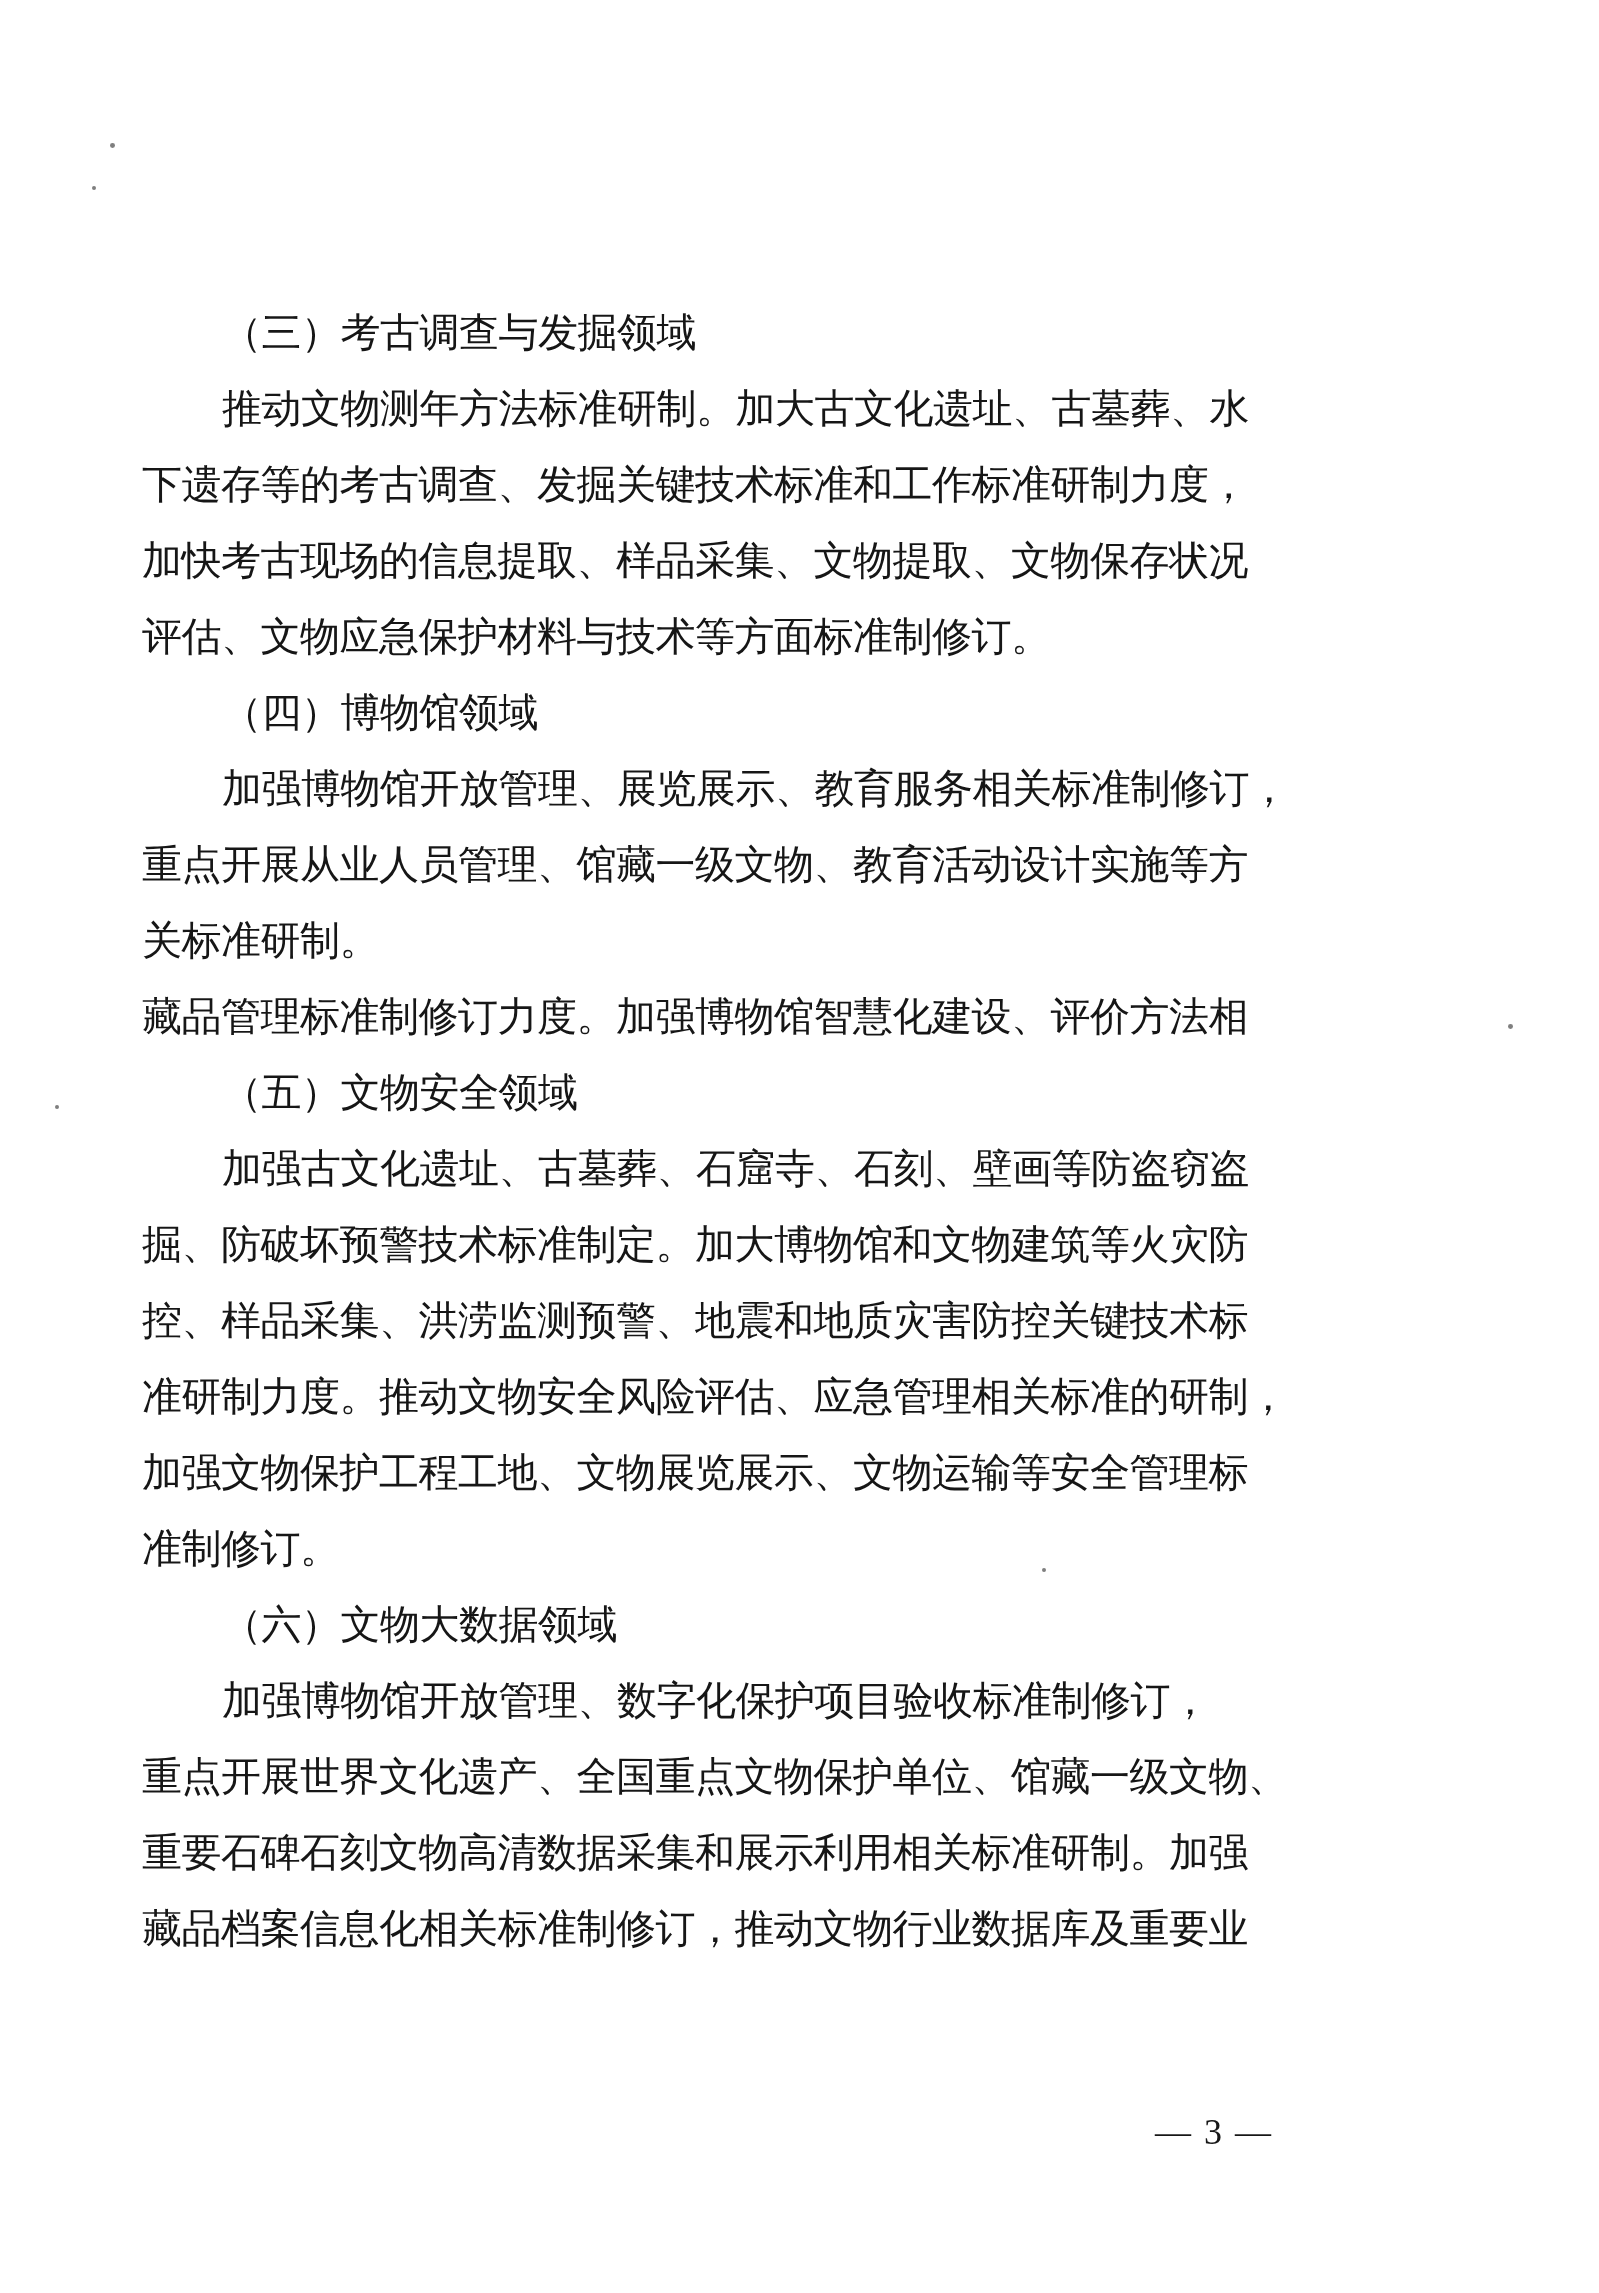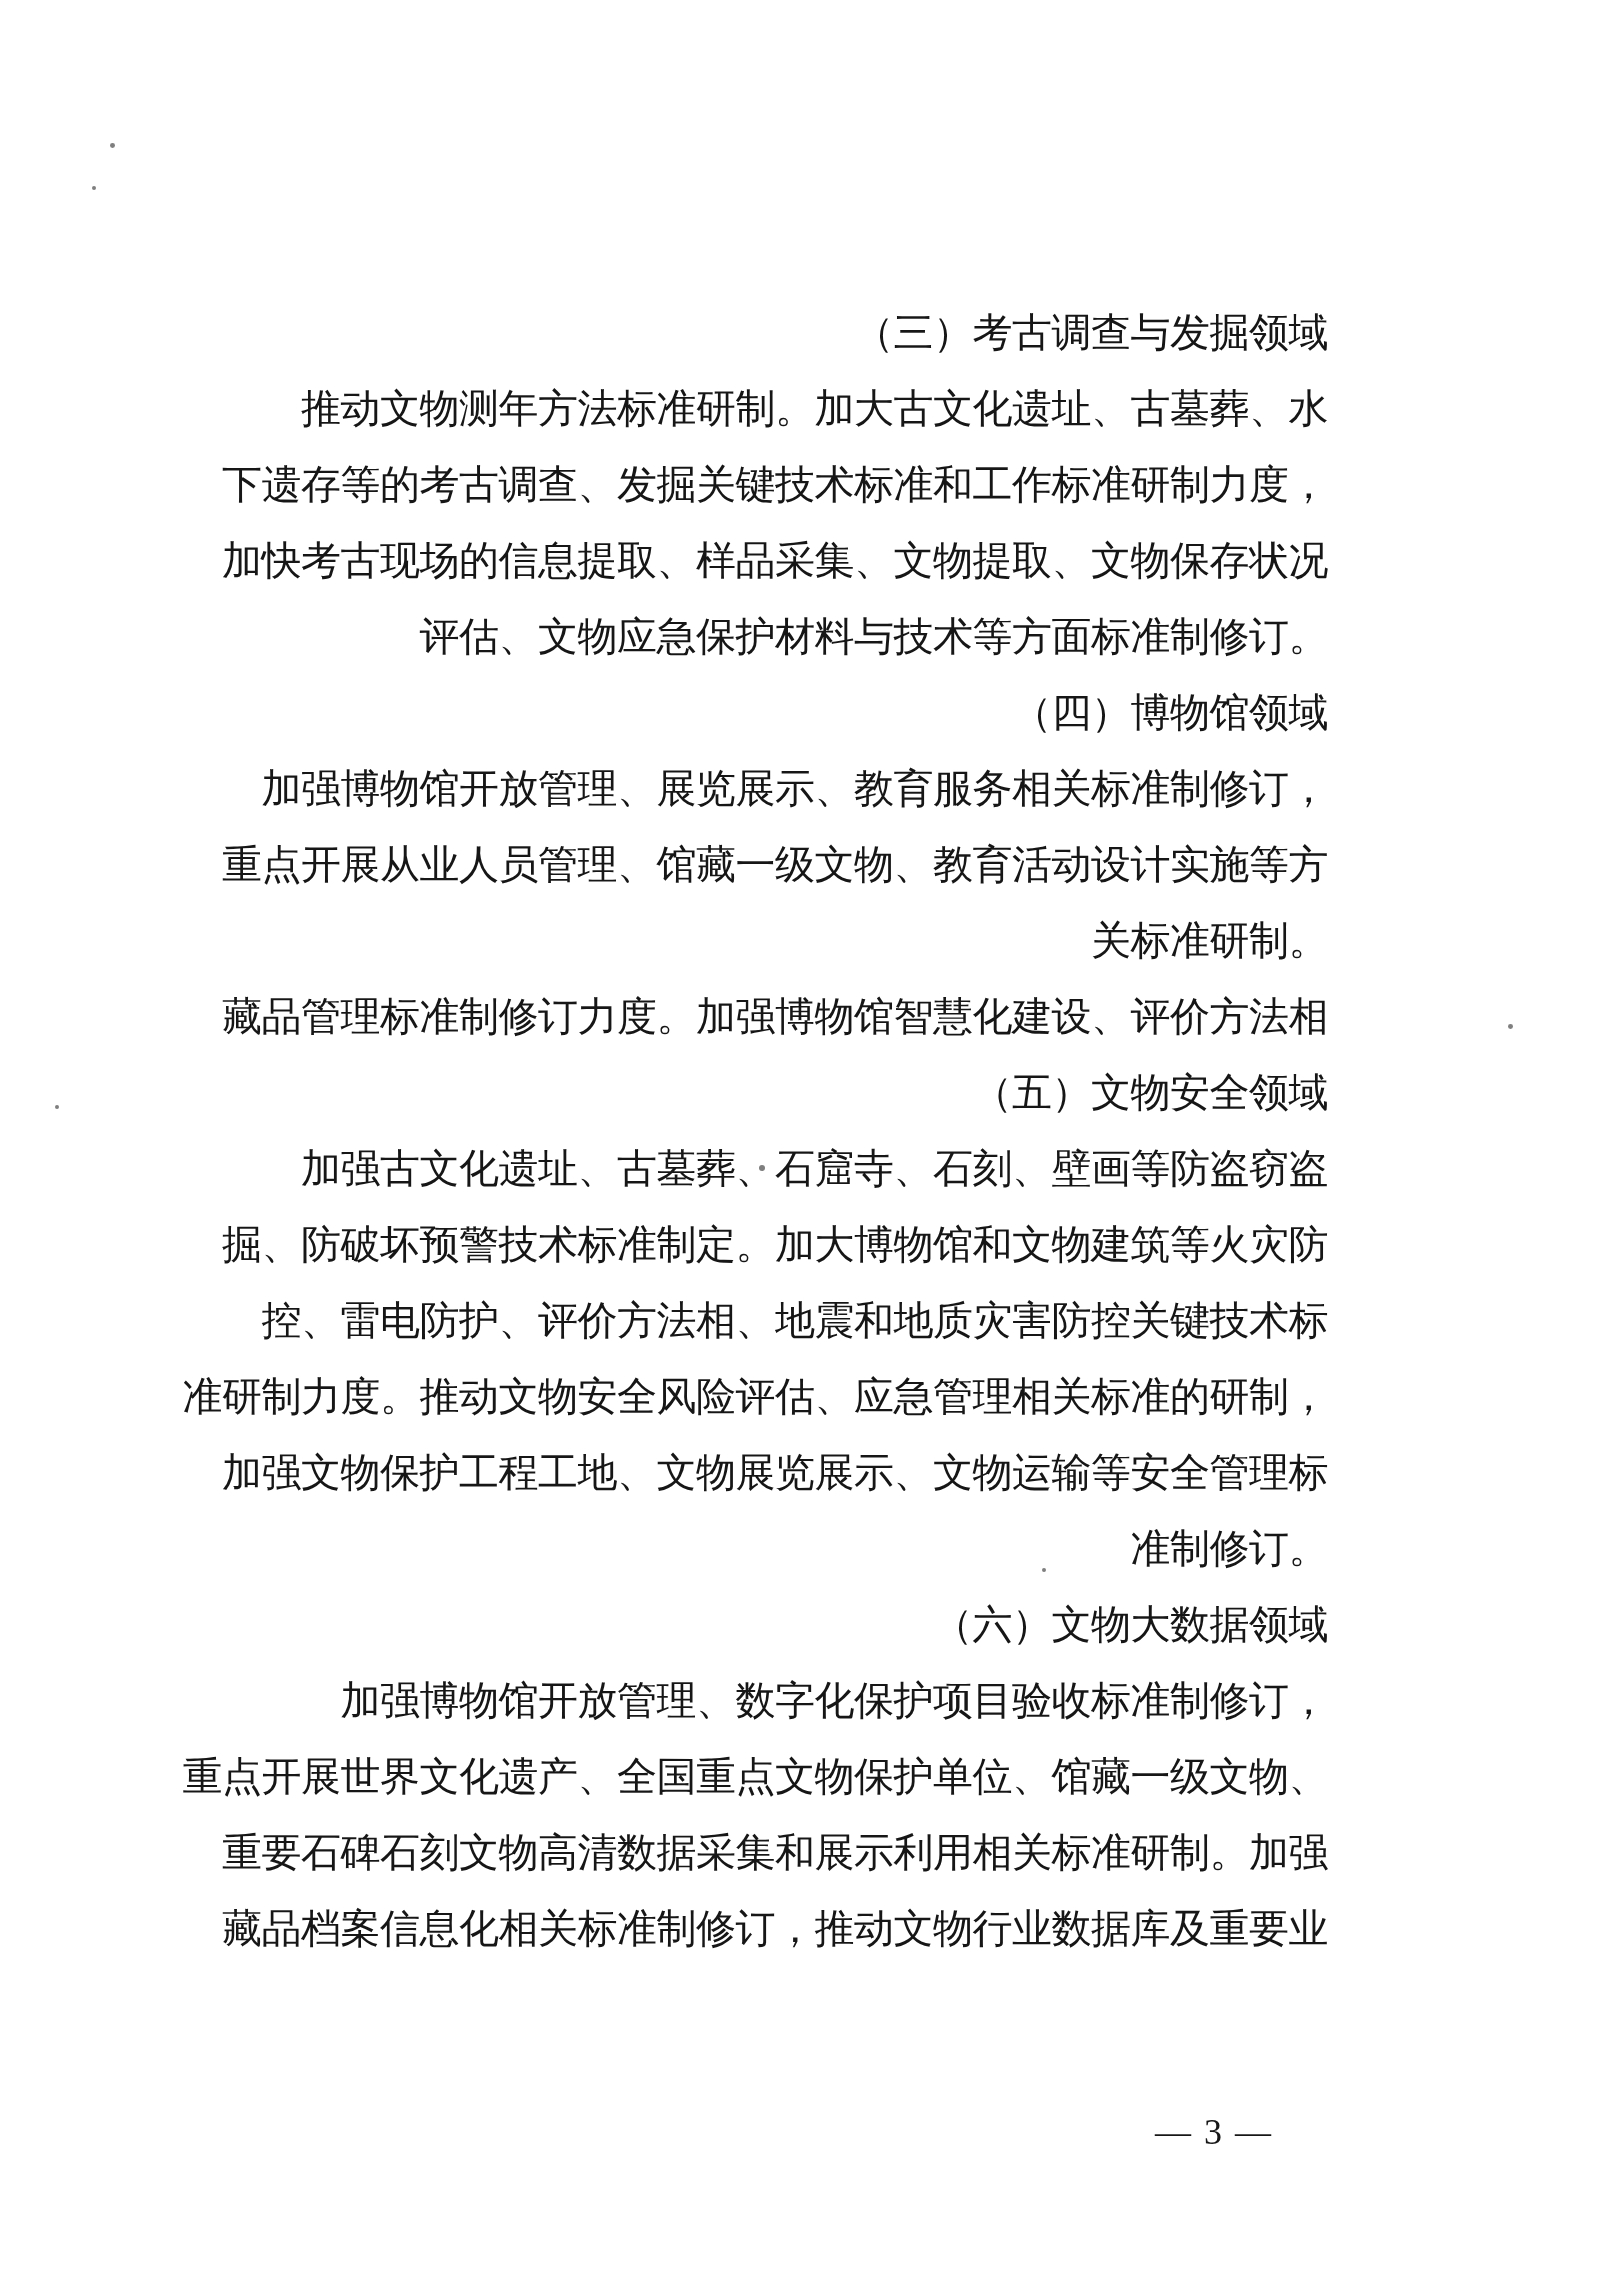--- a/index.html
+++ b/index.html
@@ -21,21 +21,21 @@
     left: 142px;
     top: 295px;
     width: 1186px;
   }
   .line {
     height: 76px;
     line-height: 76px;
     font-size: 40px;
     letter-spacing: -0.5px;
     white-space: nowrap;
-    text-align: right;
+    text-align: left;
   }
   .heading {
     text-indent: 2em;
   }
   .first {
     text-indent: 2em;
   }
   .page-number {
     position: absolute;
     left: 1155px;
@@ -68,21 +68,21 @@
 
     <div class="line heading">（四）博物馆领域</div>
     <div class="line first">加强博物馆开放管理、展览展示、教育服务相关标准制修订，</div>
     <div class="line">重点开展从业人员管理、馆藏一级文物、教育活动设计实施等方</div>
     <div class="line">关标准研制。</div>
     <div class="line">藏品管理标准制修订力度。加强博物馆智慧化建设、评价方法相</div>
 
     <div class="line heading">（五）文物安全领域</div>
     <div class="line first">加强古文化遗址、古墓葬、石窟寺、石刻、壁画等防盗窃盗</div>
     <div class="line">掘、防破坏预警技术标准制定。加大博物馆和文物建筑等火灾防</div>
-    <div class="line">控、雷电防护、评价方法相、地震和地质灾害防控关键技术标</div>
+    <div class="line">控、样品采集、洪涝监测预警、地震和地质灾害防控关键技术标</div>
     <div class="line">准研制力度。推动文物安全风险评估、应急管理相关标准的研制，</div>
     <div class="line">加强文物保护工程工地、文物展览展示、文物运输等安全管理标</div>
     <div class="line">准制修订。</div>
 
     <div class="line heading">（六）文物大数据领域</div>
     <div class="line first">加强博物馆开放管理、数字化保护项目验收标准制修订，</div>
     <div class="line">重点开展世界文化遗产、全国重点文物保护单位、馆藏一级文物、</div>
     <div class="line">重要石碑石刻文物高清数据采集和展示利用相关标准研制。加强</div>
     <div class="line">藏品档案信息化相关标准制修订，推动文物行业数据库及重要业</div>
 

